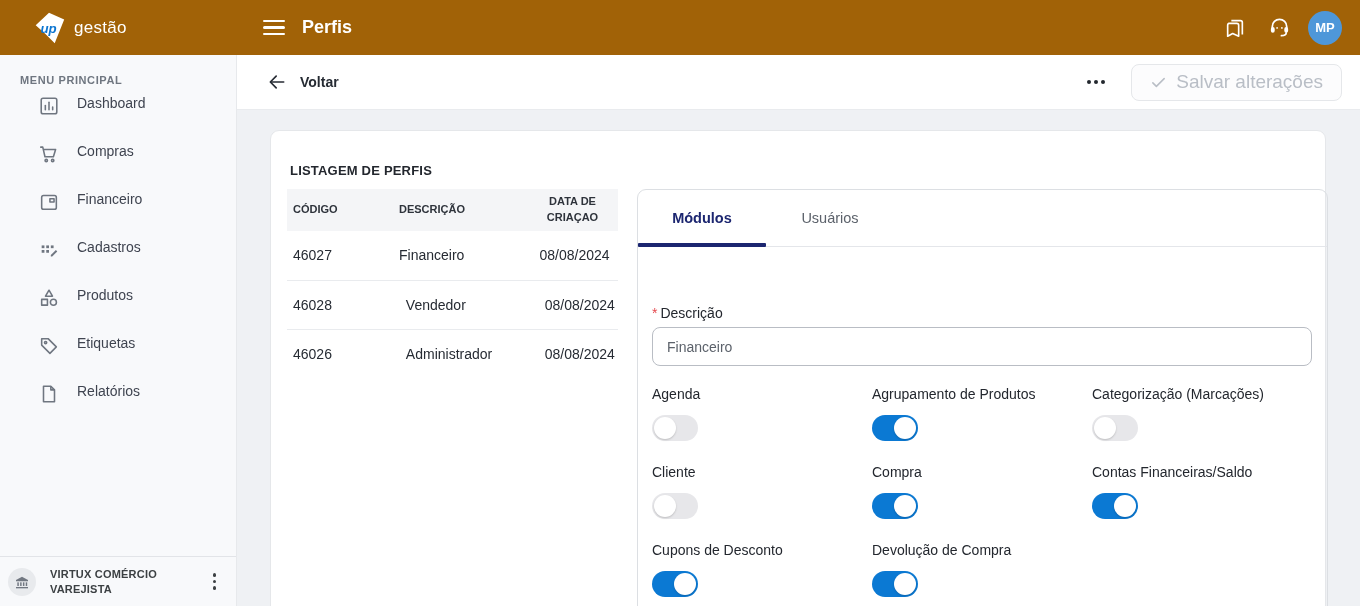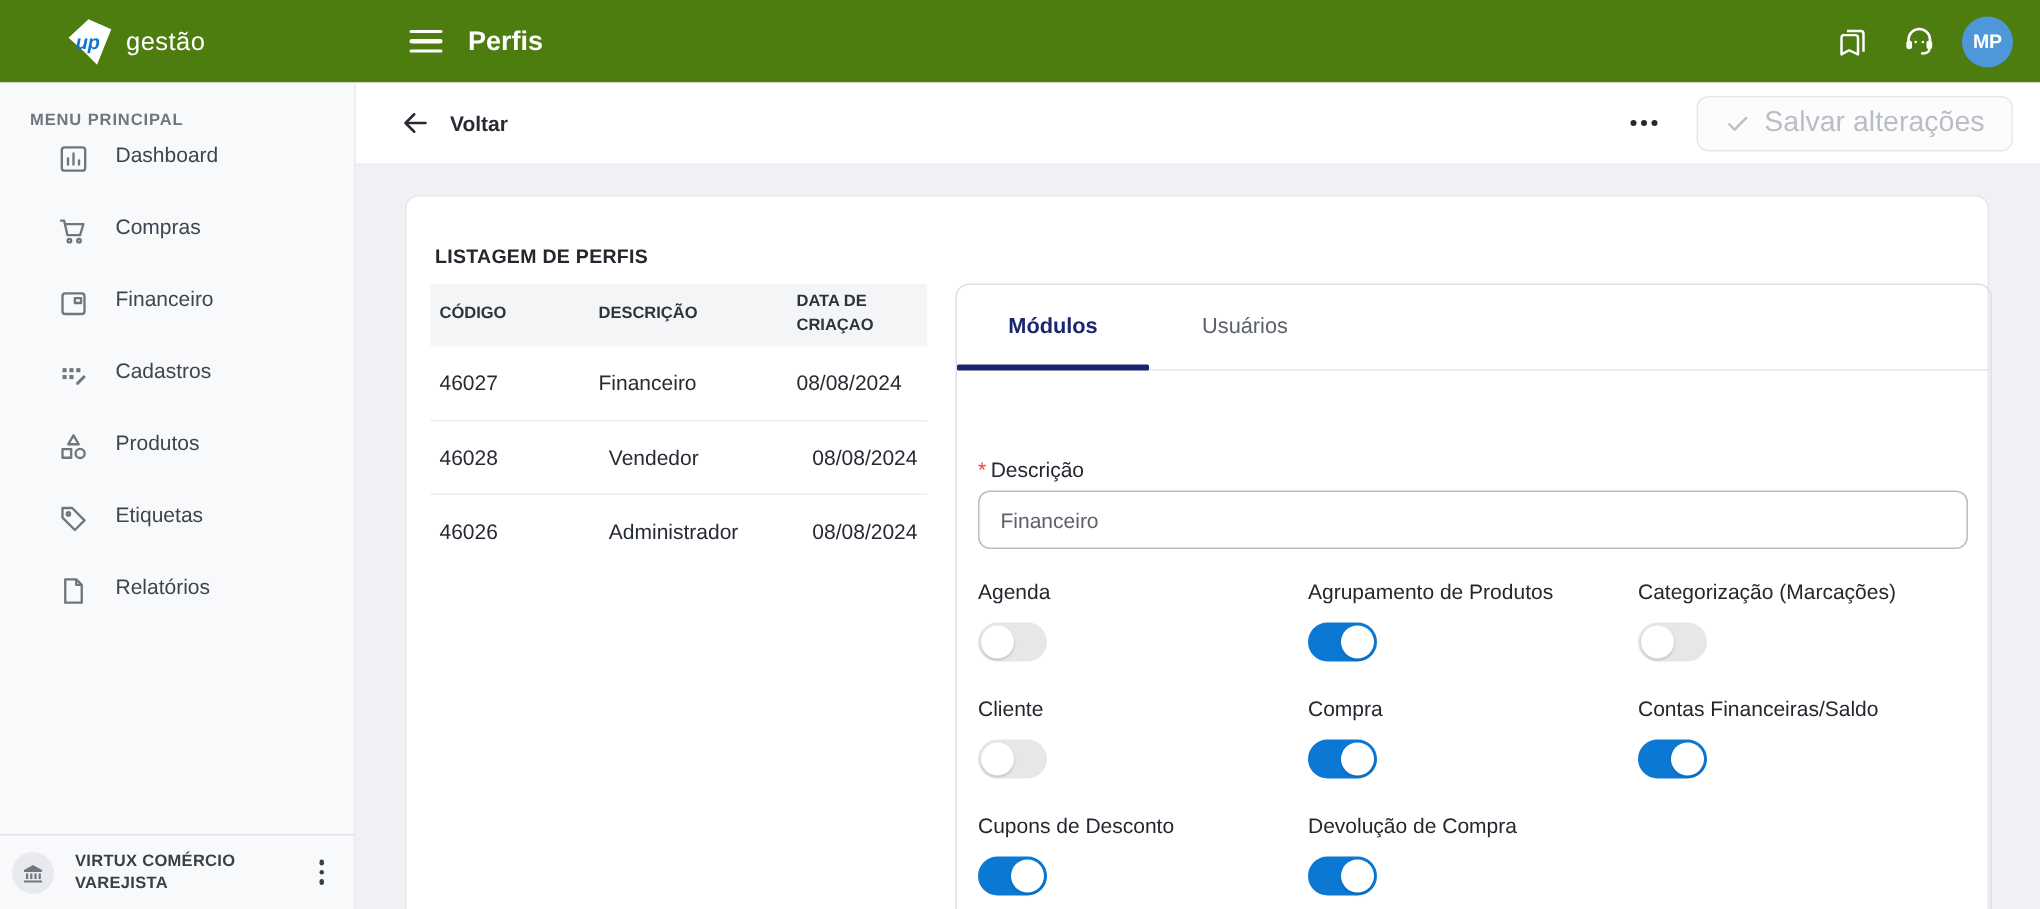--- a/index.html
+++ b/index.html
@@ -2,21 +2,21 @@
 <html><head>
 <meta charset="utf-8">
 <style>
   * { box-sizing: border-box; margin: 0; padding: 0; }
   html, body { width: 1360px; height: 606px; overflow: hidden; }
   body { font-family: "Liberation Sans", sans-serif; background: #eff1f4; color: #23272e; }
 
   .app { width: 1360px; height: 606px; display: flex; flex-direction: column; }
 
   
-  .topbar { height: 55px; background: #4d7c0f; display: flex; align-items: stretch; flex: 0 0 55px; padding-left: 10px; }
+  .topbar { height: 55px; background: #a16207; display: flex; align-items: stretch; flex: 0 0 55px; }
   .topbar-logo { width: 237px; display: flex; align-items: center; padding-left: 30px; }
   .logo-mark { position: relative; width: 38px; height: 38px; }
   .logo-text { color: #ffffff; font-size: 17px; font-weight: 400; margin-left: 6px; letter-spacing: .3px; }
   .topbar-main { flex: 1; display: flex; align-items: center; padding: 0 18px 0 26px; }
   .hamburger { width: 22px; display: flex; flex-direction: column; gap: 4px; cursor: pointer; }
   .hamburger span { display: block; height: 2.5px; background: #fff; border-radius: 2px; }
   .topbar-title { color: #fff; font-size: 18px; font-weight: 700; margin-left: 17px; }
   .topbar-spacer { flex: 1; }
   .topbar-icon { width: 38px; height: 38px; display: flex; align-items: center; justify-content: center; cursor: pointer; margin-left: 6px; }
   .avatar { width: 34px; height: 34px; border-radius: 50%; background: #4e97d9; color: #fff; display: flex; align-items: center; justify-content: center; font-size: 13px; font-weight: 700; margin-left: 10px; cursor: pointer; }
@@ -49,21 +49,21 @@
 
   .main { flex: 1; overflow: hidden; padding: 20px 34px 0 33px; }
   .card { background: #fff; border: 1px solid #e5e7ea; border-radius: 9px; height: 540px; padding: 17px 16px; }
   .card-title { font-size: 13px; font-weight: 700; color: #23272e; letter-spacing: .2px; margin: 15px 0 11px 3px; }
   .card-body { display: flex; align-items: flex-start; gap: 19px; }
 
   
   .profiles-table { width: 331px; flex: 0 0 331px; font-size: 14px; }
   .pt-head { display: flex; background: #f4f5f7; }
   .pt-head .th { font-size: 11px; font-weight: 700; color: #2e333b; padding: 5px 4px 5px 6px; line-height: 1.45; display: flex; align-items: center; min-height: 33px; }
-  .col-codigo { width: 106px; } .col-desc { width: 132px; } .col-data { width: 93px; }
+  .col-codigo { width: 106px; } .col-desc { width: 132px; } .col-data { width: 93px; text-align: center; }
   .pt-row { display: flex; align-items: center; height: 49px; cursor: pointer; }
   .pt-row + .pt-row { border-top: 1px solid #e9ebee; gap: 19px; }
   .pt-row .td { padding-left: 6px; color: #262b33; }
 
   
   .detail-panel { flex: 1; border: 1px solid #dcdfe3; border-radius: 9px; min-height: 600px; }
   .tabbar { height: 57px; border-bottom: 1px solid #e4e6ea; display: flex; }
   .tab { position: relative; display: flex; align-items: center; justify-content: center; font-size: 14.5px; color: #5c626b; cursor: pointer; padding: 0 16px; min-width: 128px; }
   .tab.active { color: #1c2670; font-weight: 700; }
   .tab.active::after { content: ""; position: absolute; left: 0; right: 0; bottom: -1px; height: 4px; background: #1c2670; border-radius: 1px; }

